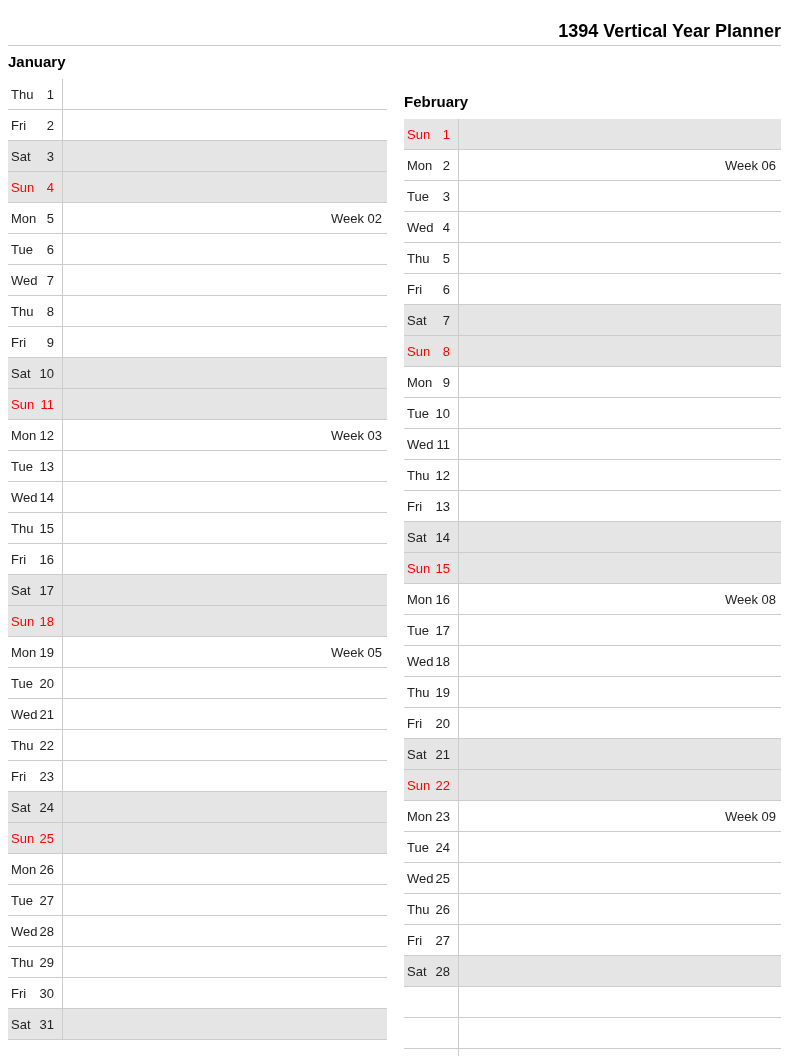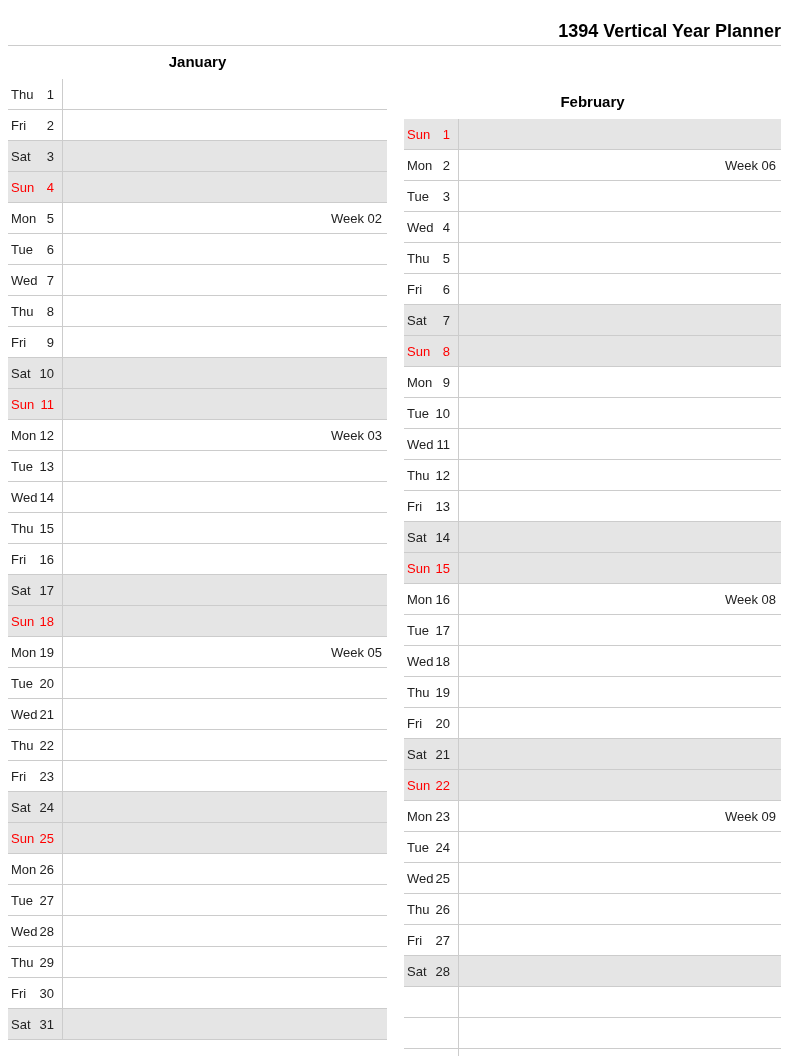--- a/index.html
+++ b/index.html
@@ -31,21 +31,20 @@
   }
   .month {
     position: absolute;
     top: 45px;
   }
   .month-0 { left: 8px;   width: 379px; }
   .month-1 { left: 404px; width: 377px; margin-top: 40px; }
   .month-name {
     height: 34px;
     line-height: 34px;
-    text-align: center;
     font-weight: bold;
     font-size: 15px;
     color: #000000;
   }
   .day-row {
     display: flex;
     height: 31px;
     box-sizing: border-box;
     border-bottom: 1px solid #cccccc;
     font-size: 13px;

